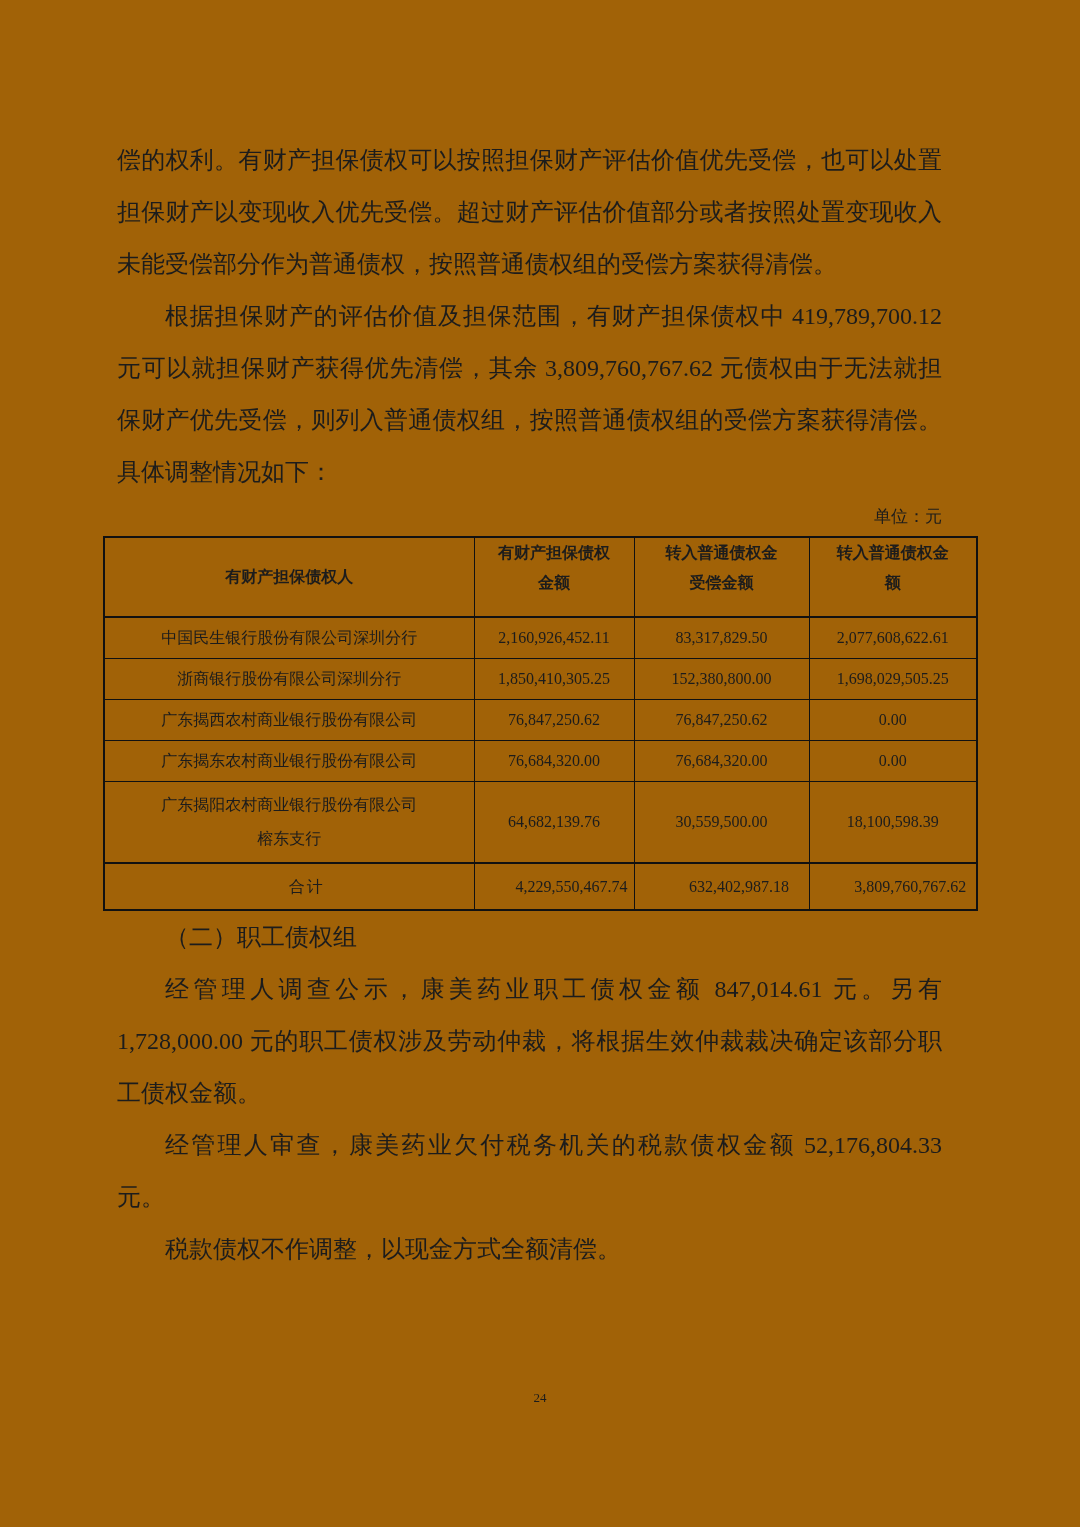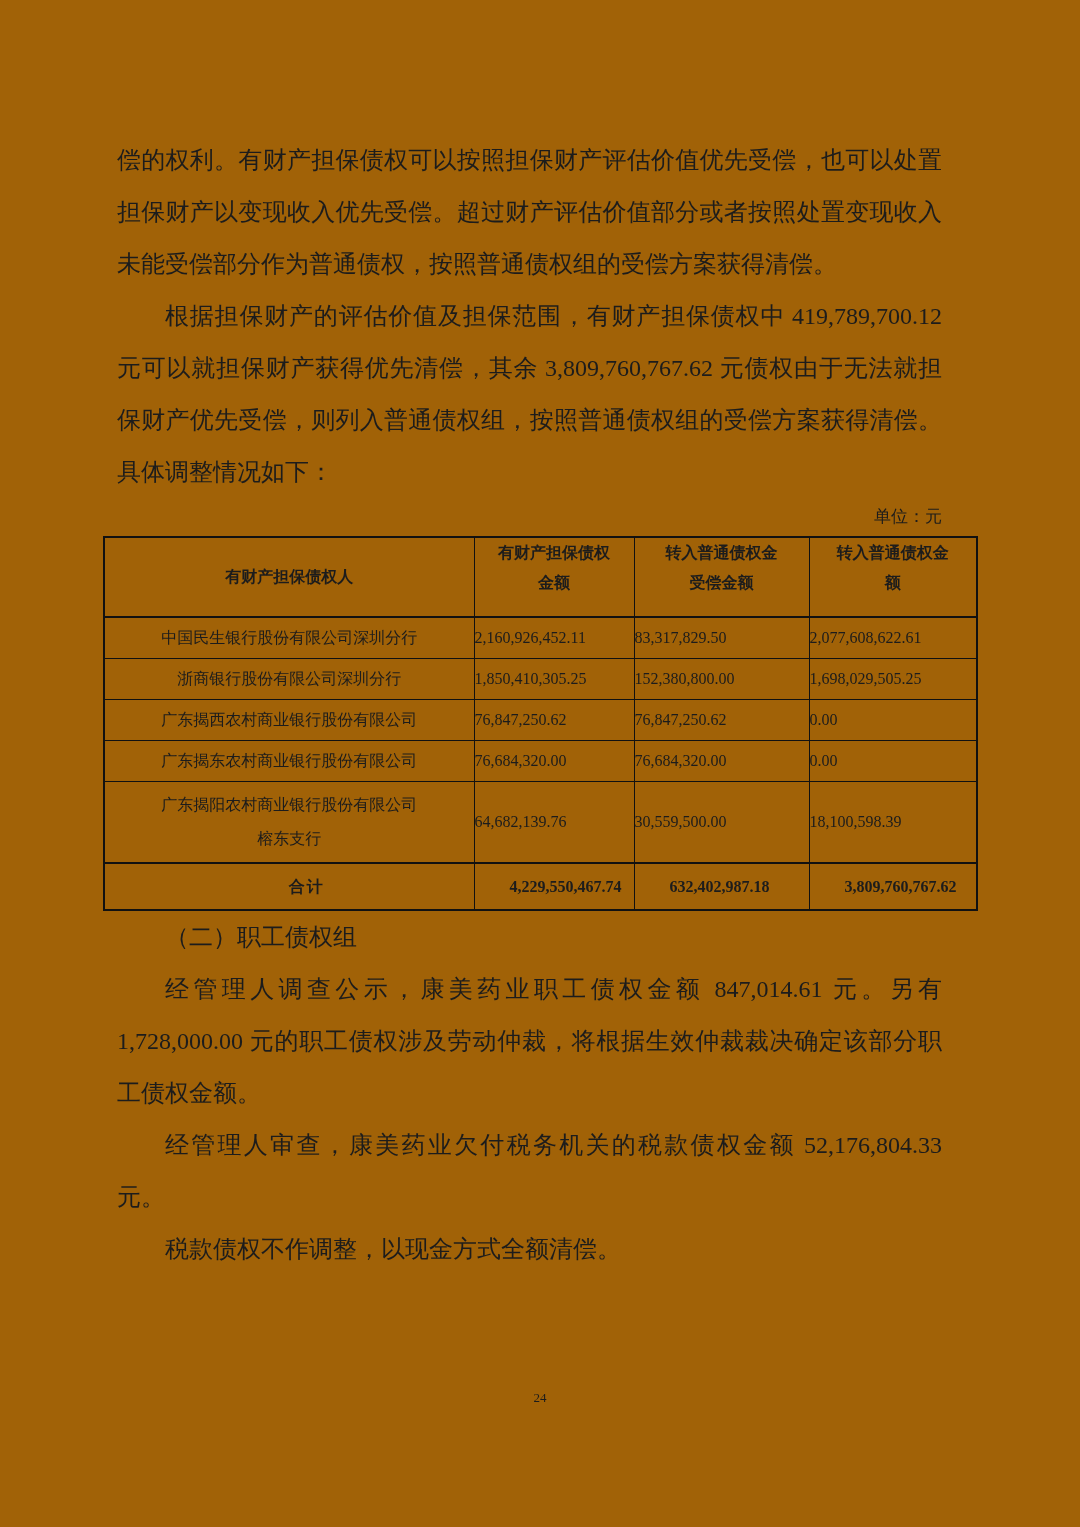--- a/index.html
+++ b/index.html
@@ -54,24 +54,24 @@
   }
   .hcell.single{justify-content:center;}
   tr.data td{height:40px;}
   tr.data.tall td{height:80px;}
   td.name{
     text-align:center;
     white-space:pre-line;
     line-height:34px;
   }
   td.num{
-    text-align:left;
+    text-align:center;
     padding-right:16px;
   }
-  tr.total td{height:45px;border-top:2.5px solid #111;font-weight:bold;padding-left:35px;}
+  tr.total td{height:45px;border-top:2.5px solid #111;font-weight:normal;padding-left:35px;}
   tr.total td.name{letter-spacing:2px;}
   .page-number{
     position:absolute;
     left:0;top:1390px;
     width:100%;
     text-align:center;
     font-size:13px;
   }
 </style>
 </head>

